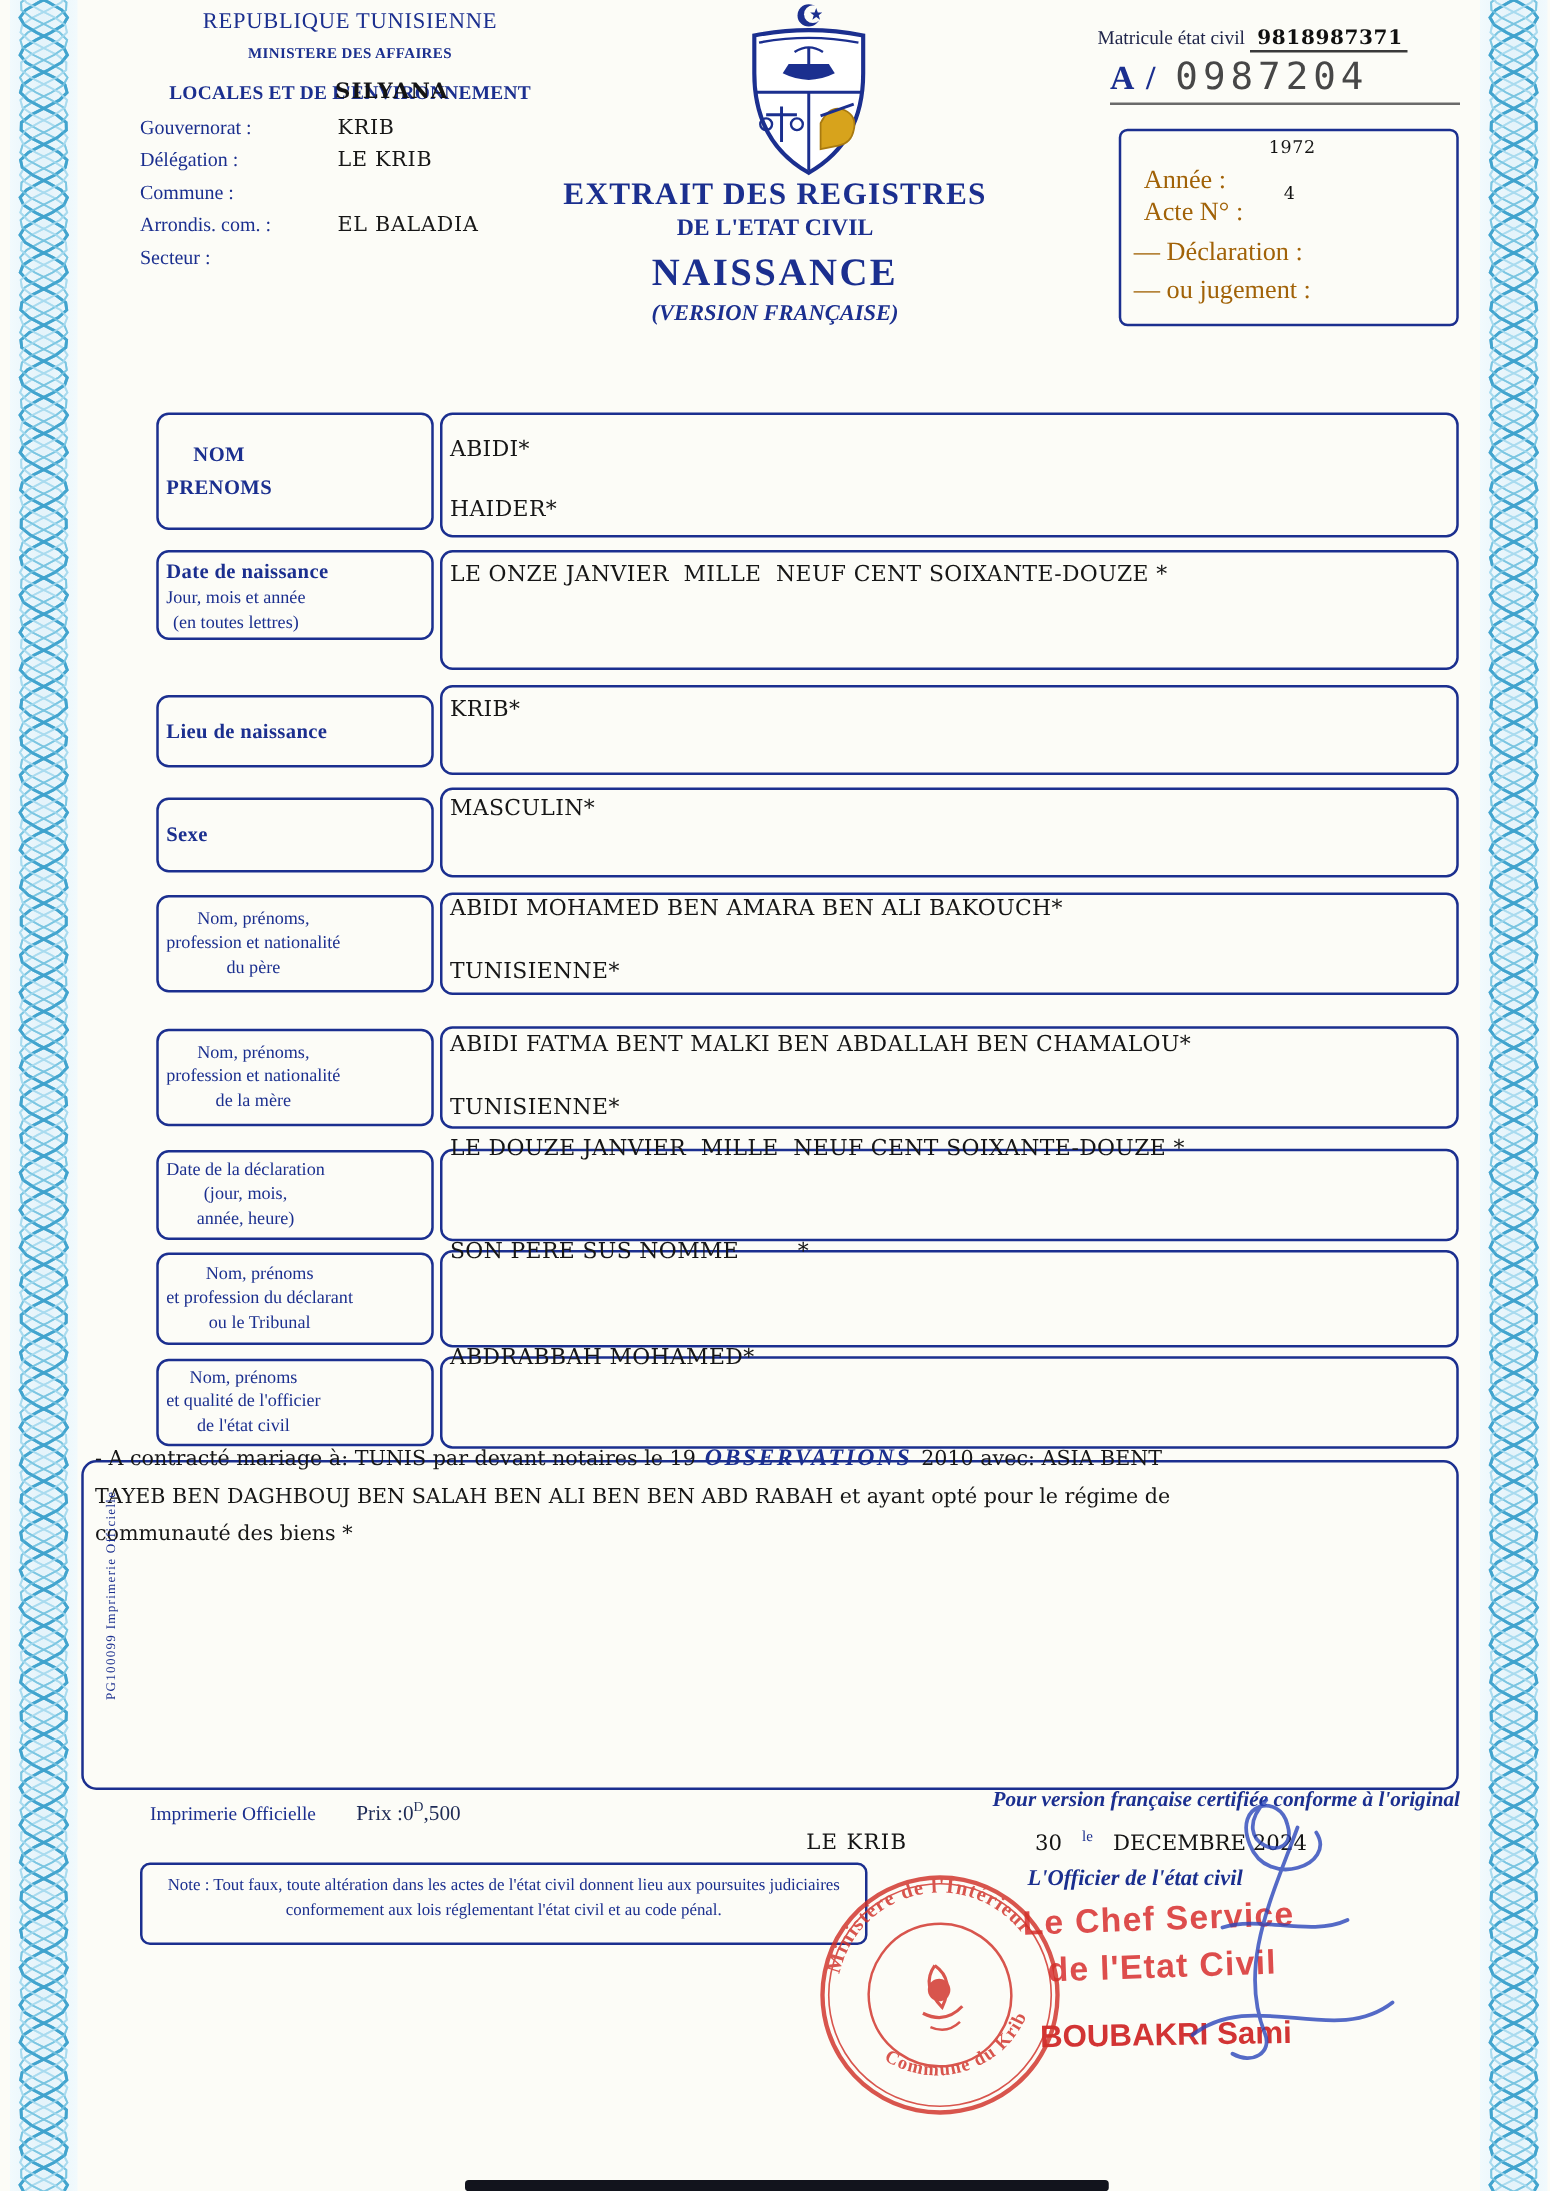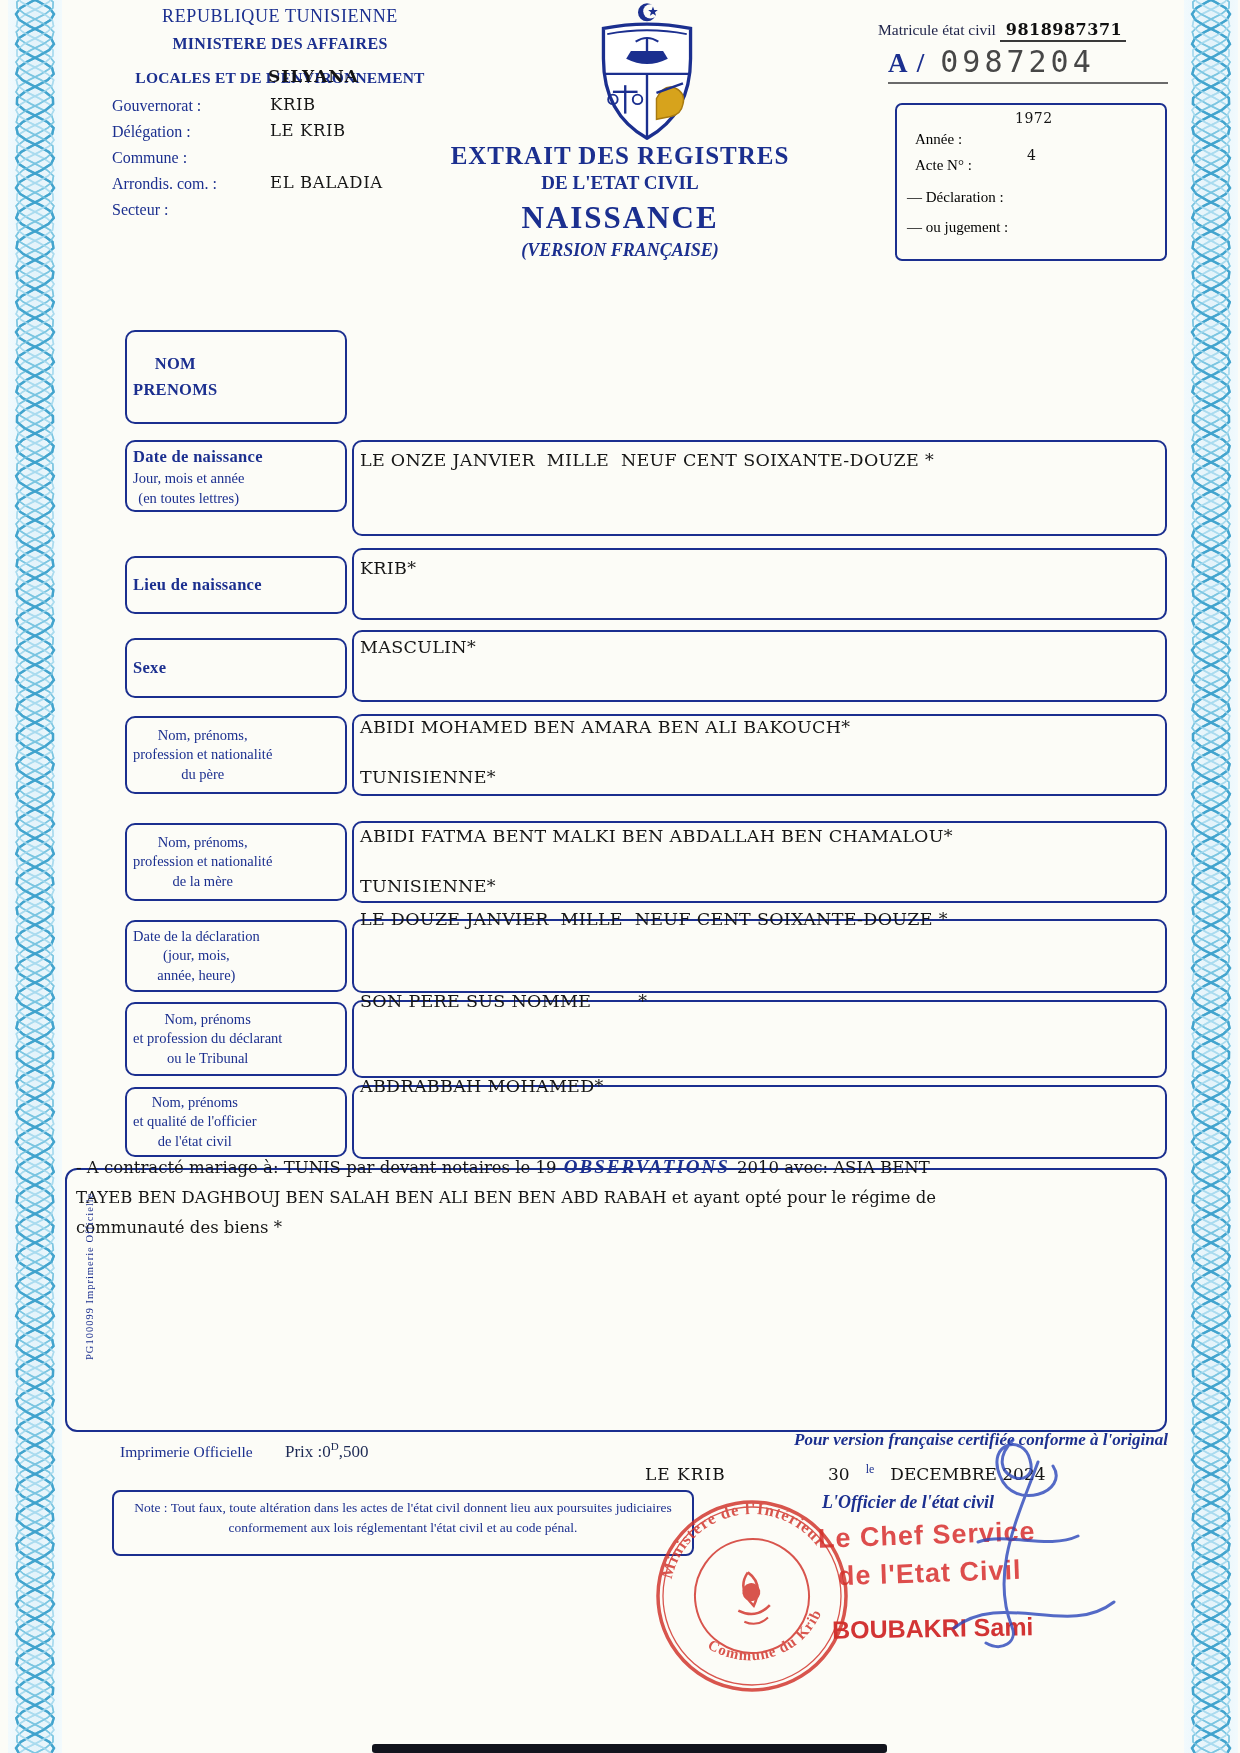--- a/index.html
+++ b/index.html
@@ -6,21 +6,21 @@
   html,body{background:#9a9a9a}
   .page{position:relative;width:1240px;height:1753px;margin:0 auto;background:#fcfcf7;
         font-family:"Liberation Serif",serif;overflow:hidden}
   .guil{position:absolute;top:0;height:1753px;width:54px;background:linear-gradient(90deg,#f2fafd,#e4f3fa,#f2fafd)}
   #guil-left{left:8px}
   #guil-right{left:1184px}
 
   
   .hleft{position:absolute;left:100px;top:6px;width:360px;color:#1b2f8f}
   .hl-republic{text-align:center;font-size:18px;letter-spacing:.6px}
-  .hl-min1{text-align:center;font-size:16px;font-weight:bold;margin-top:8px;letter-spacing:.3px}
+  .hl-min1{text-align:center;font-size:12px;font-weight:bold;margin-top:8px;letter-spacing:.3px}
   .hl-min2{text-align:center;font-size:15.5px;font-weight:bold;margin-top:16px;position:relative;letter-spacing:.2px}
   .overstamp{position:absolute;left:168px;top:-3px;color:#141414;font-size:17px;font-weight:bold;
              letter-spacing:1px;font-family:"DejaVu Serif",serif;background:transparent}
   .hfields{margin-top:10px;padding-left:12px}
   .hfield{position:relative;height:26px;font-size:16px}
   .flabel{color:#1b2f8f}
   .fvalue{position:absolute;left:158px;top:-2px;color:#161616;font-size:16.5px;letter-spacing:.6px;
           font-family:"DejaVu Serif",serif}
 
   
@@ -34,21 +34,21 @@
   .t4{font-size:18px;font-weight:bold;font-style:italic;margin-top:4px}
 
   
   .matricule{position:absolute;left:878px;top:20px;font-size:15.5px;color:#20254a;white-space:nowrap}
   .matval{font-family:"DejaVu Serif",serif;font-weight:bold;color:#101010;font-size:16px;
           border-bottom:2px solid #3a3a3a;padding:0 4px 1px 6px;letter-spacing:.5px}
   .serial{position:absolute;left:888px;top:44px;width:280px;border-bottom:2px solid #6a6a6a;padding-bottom:3px;white-space:nowrap}
   .serial .sp{color:#1b2f8f;font-size:27px;font-weight:bold;letter-spacing:2px}
   .serial .sn{font-family:"DejaVu Sans Mono",monospace;font-size:30px;color:#474747;letter-spacing:4px;margin-left:10px}
   .actebox{position:absolute;left:895px;top:103px;width:272px;height:158px;border:2.5px solid #1b2f8f;border-radius:7px}
-  .actebox .al{position:absolute;color:#000000;font-size:15px;white-space:nowrap}
+  .actebox .al{position:absolute;color:#a16207;font-size:21px;white-space:nowrap}
   .actebox .av{position:absolute;color:#141414;font-size:14px;font-family:"DejaVu Serif",serif;letter-spacing:.5px}
 
   
   .lblbox{position:absolute;left:125px;width:222px;border:2.5px solid #1b2f8f;border-radius:10px;
           display:flex;flex-direction:column;align-items:flex-start;justify-content:center;text-align:center;
           color:#1b2f8f;padding:2px 6px;background:transparent}
   .lbl-main{font-weight:bold;font-size:16.5px;line-height:1.55;white-space:pre-line;letter-spacing:.3px}
   .lbl-sub{font-size:14.5px;line-height:1.35;white-space:pre-line}
   .valbox{position:absolute;left:352px;width:815px;border:2.5px solid #1b2f8f;border-radius:10px}
   .vtext{font-family:"DejaVu Serif",serif;font-size:17.5px;color:#161616;white-space:pre-wrap;
@@ -192,20 +192,24 @@
     <span class="av" style="left:130px;top:42px">4</span>
     <span class="al" style="left:10px;top:84px">— Déclaration :</span>
     <span class="al" style="left:10px;top:114px">— ou jugement :</span>
   </div>
 
   <div class="lblbox" style="top:330px;height:94px">
     <span class="lbl-main">NOM
 PRENOMS</span>
     <span class="lbl-sub"></span>
   </div>
+  <div class="valbox" style="top:330px;height:100px">
+    <div class="vtext" style="padding-top:4px;line-height:48px">ABIDI*
+HAIDER*</div>
+  </div>
 
   <div class="lblbox" style="top:440px;height:72px">
     <span class="lbl-main">Date de naissance</span>
     <span class="lbl-sub">Jour, mois et année
 (en toutes lettres)</span>
   </div>
   <div class="valbox" style="top:440px;height:96px">
     <div class="vtext" style="padding-top:6px">LE ONZE JANVIER  MILLE  NEUF CENT SOIXANTE-DOUZE *</div>
   </div>
 

